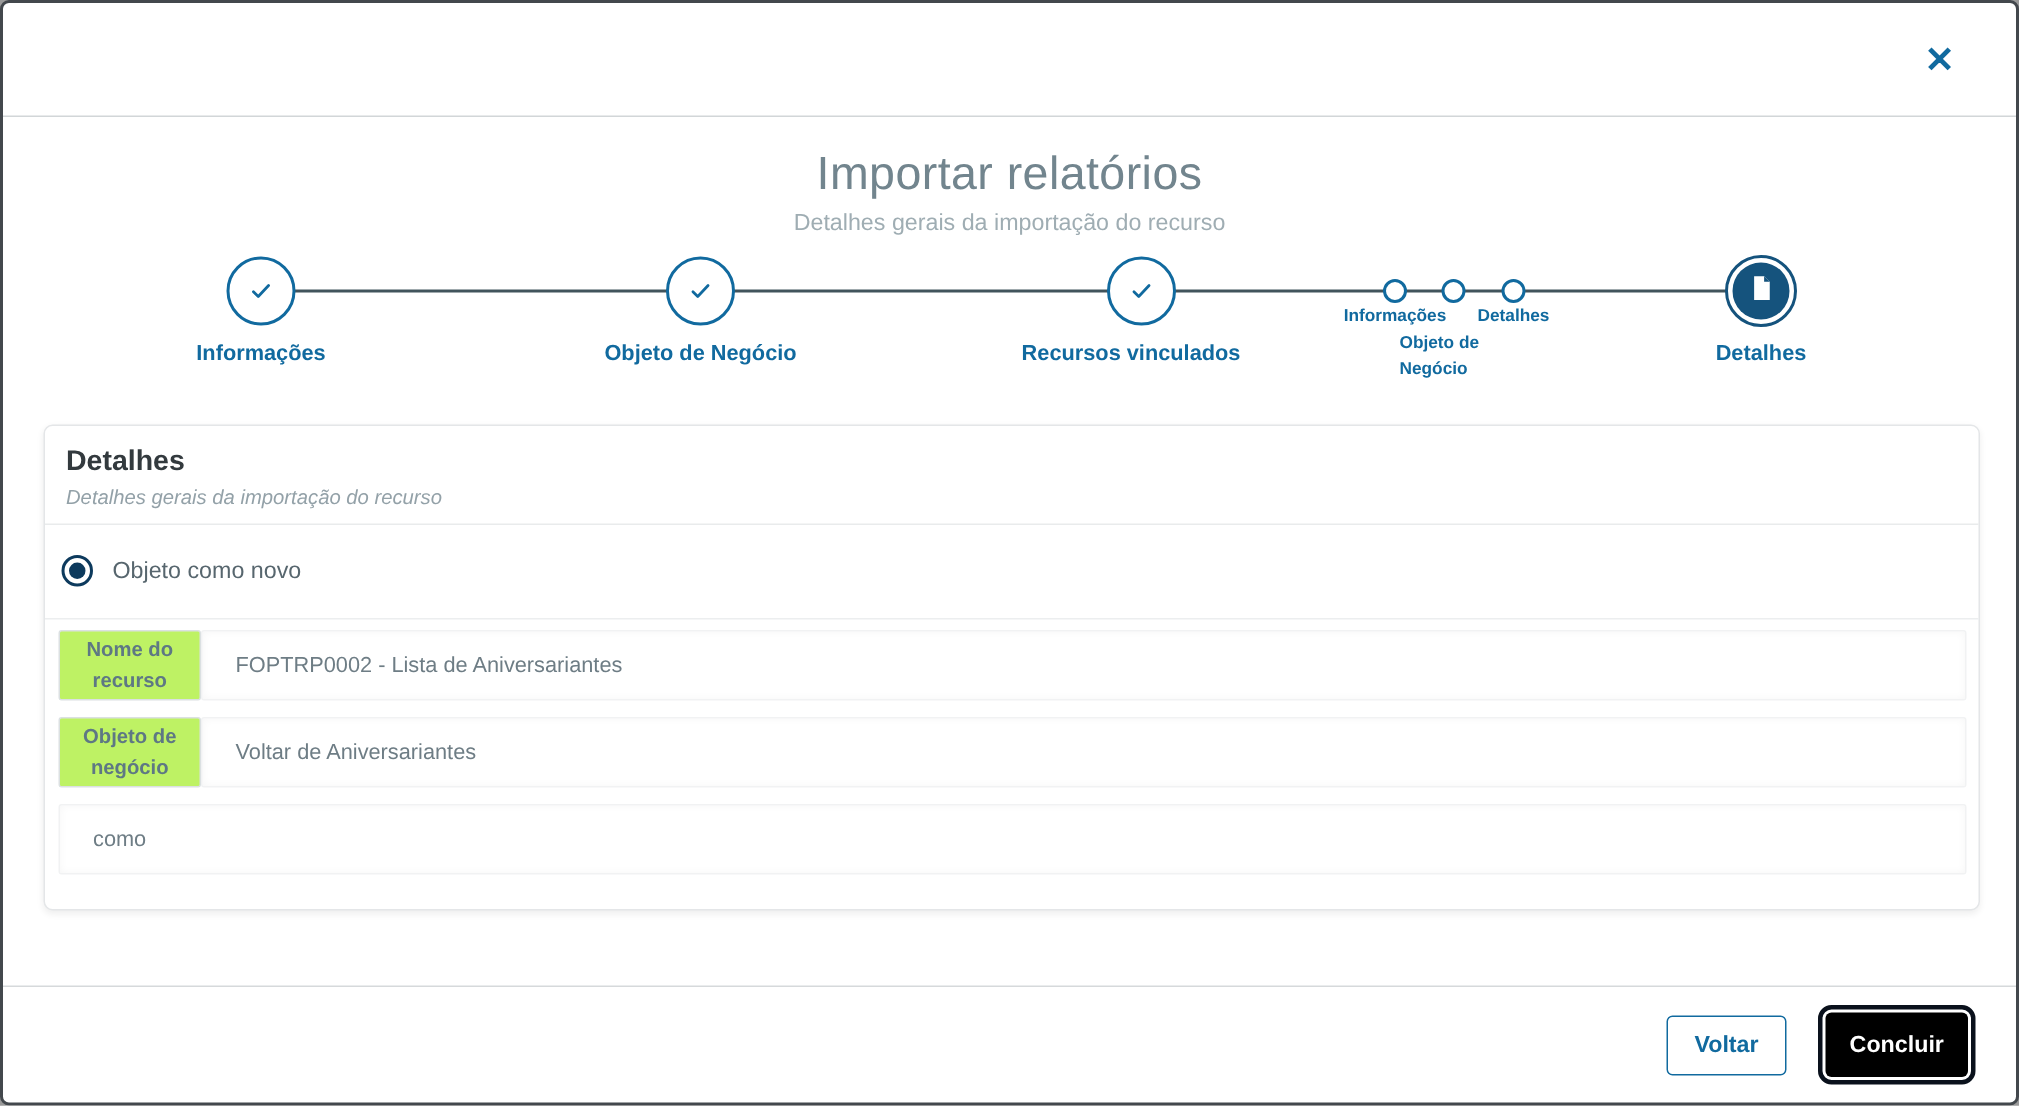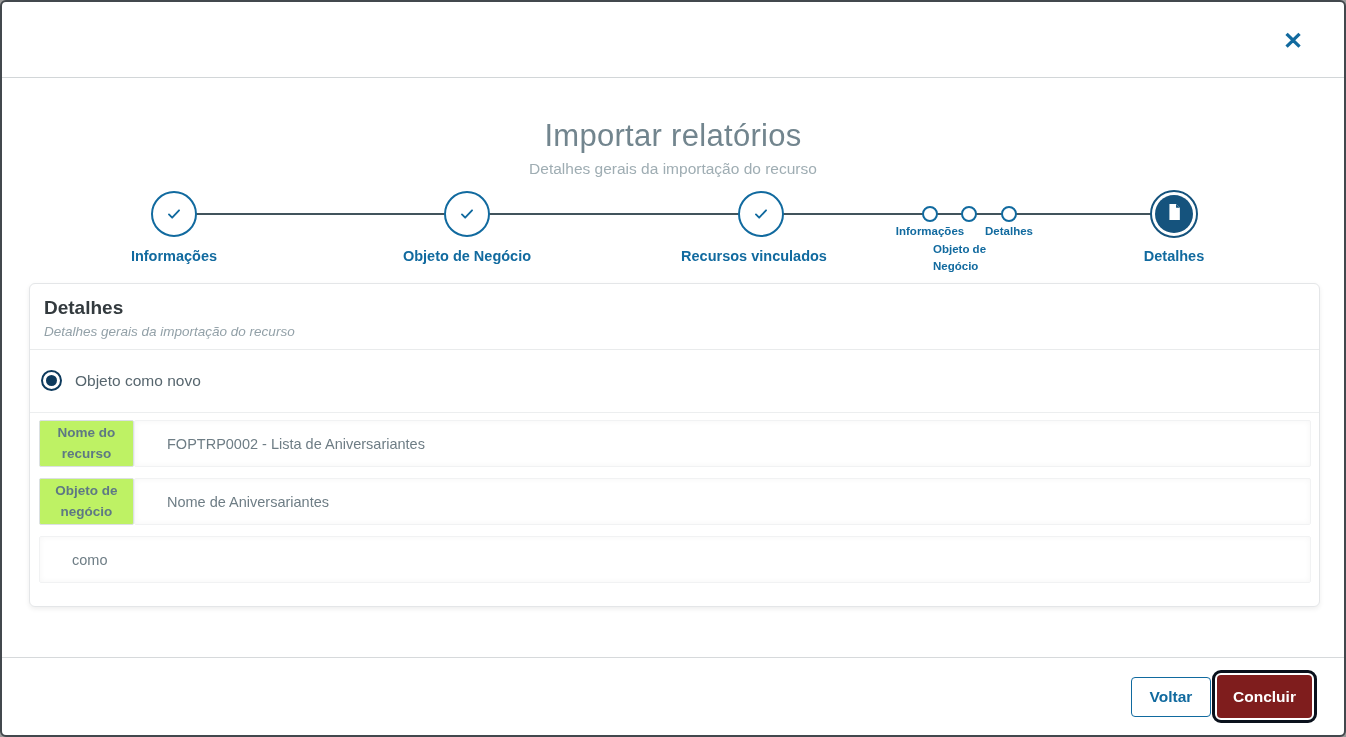--- a/index.html
+++ b/index.html
@@ -23,21 +23,21 @@
     top: 24px; right: 36px;
     width: 30px; height: 30px;
     background: none; border: none;
     color: #116a9f;
     font-size: 24px; font-weight: 700;
     line-height: 30px;
     cursor: pointer;
   }
   
   .dialog-title {
-    margin-top: 40px;
+    margin-top: 20px;
     text-align: center;
     font-size: 31px;
     font-weight: 300;
     color: #72858e;
     letter-spacing: .3px;
   }
   .dialog-subtitle {
     margin-top: 6px;
     text-align: center;
     font-size: 15.5px;
@@ -147,49 +147,49 @@
     line-height: 1.55;
     padding: 2px 6px;
     z-index: 1;
   }
   .field-value {
     flex: 1;
     border: 1px solid #f1f2f3;
     border-radius: 2px;
     box-shadow: inset 0 0 6px rgba(0,0,0,.04);
     display: flex; align-items: center;
-    padding-left: 32px;
+    padding-left: 22px;
     font-size: 14.5px; color: #6e7d85;
     background: #fff;
   }
   
   .modal-footer {
     position: absolute;
     left: 0; right: 0; bottom: 0;
     height: 78px;
     border-top: 1px solid #d6d9db;
     display: flex; align-items: center; justify-content: flex-end;
-    gap: 6px;
+    gap: 26px;
     padding-right: 28px;
   }
   .btn {
     font-family: "Liberation Sans", sans-serif;
     font-size: 15.5px; font-weight: 700;
     border-radius: 4px;
     cursor: pointer;
   }
   .btn-secondary {
     width: 80px; height: 40px;
     background: #fff;
     color: #116a9f;
     border: 1px solid #116a9f;
   }
   .btn-primary {
     width: 95px; height: 43px;
-    background: #7f1d1d;
+    background: #000000;
     color: #fff;
     border: none;
     outline: 3px solid #0a111c;
     outline-offset: 2px;
     margin-right: 4px;
   }
 </style>
 </head>
 <body>
 
@@ -267,21 +267,21 @@
       <span class="radio-label">Objeto como novo</span>
     </div>
 
     <div class="fields">
       <div class="field-row">
         <div class="field-label">Nome do recurso</div>
         <div class="field-value">FOPTRP0002 - Lista de Aniversariantes</div>
       </div>
       <div class="field-row">
         <div class="field-label">Objeto de negócio</div>
-        <div class="field-value">Nome de Aniversariantes</div>
+        <div class="field-value">Voltar de Aniversariantes</div>
       </div>
       <div class="field-row">
         <div class="field-value">como</div>
       </div>
     </div>
   </div>
 
   <div class="modal-footer">
     <button class="btn btn-secondary">Voltar</button>
     <button class="btn btn-primary">Concluir</button>

